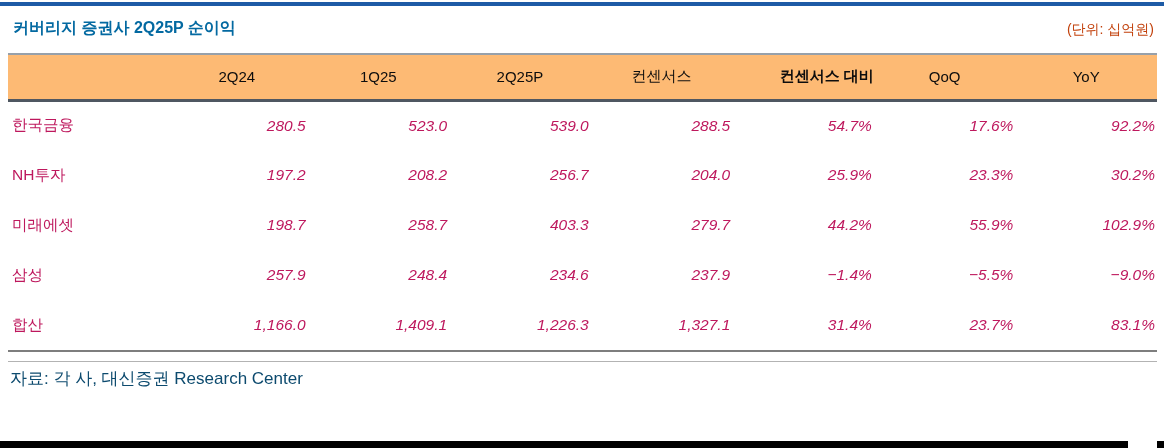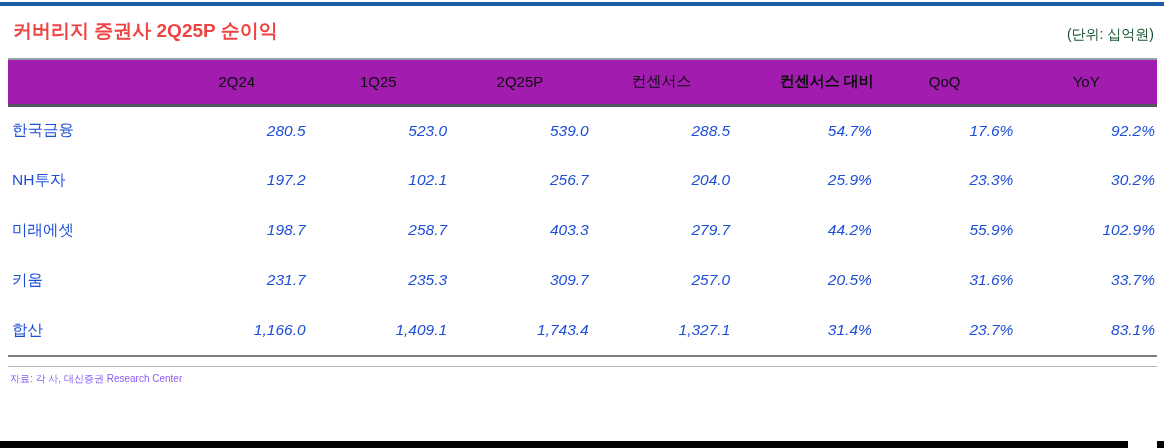--- a/index.html
+++ b/index.html
@@ -16,72 +16,72 @@
     background: #1d5ba6;
     width: 100%;
   }
   .title-row {
     display: flex;
     justify-content: space-between;
     align-items: flex-end;
     padding: 12px 10px 14px 13px;
   }
   .page-title {
-    font-size: 19px;
+    font-size: 16px;
     font-weight: bold;
-    color: #ef4444;
+    color: #0369a1;
     letter-spacing: 0px;
   }
   .unit-label {
     font-size: 14px;
-    color: #14532d;
+    color: #c2410c;
   }
   .table-wrap { margin: 0 7px 0 8px; }
   table {
     width: 100%;
     table-layout: fixed;
     border-collapse: collapse;
   }
   thead tr {
-    background: #a21caf;
+    background: #fdba74;
     border-top: 2px solid #97a0aa;
     border-bottom: 3px solid #4f5761;
     height: 46px;
   }
   th {
     font-weight: normal;
     font-size: 15px;
     text-align: center;
     color: #0d0d0d;
     padding: 0;
   }
   th.hd-bold { font-weight: bold; text-align: right; }
   tbody td {
     height: 50px;
     font-size: 15.5px;
-    color: #1d4ed8;
+    color: #be185d;
     vertical-align: middle;
     margin-left: 31px;
   }
   td.label { text-align: left; padding-left: 4px; }
   td.num   { text-align: right; padding-right: 2px; font-variant-numeric: tabular-nums; font-style: italic; }
   .rule-dark {
     margin: 0 7px 0 8px;
     height: 2px;
     background: #7e7e7e;
   }
   .rule-light {
     margin: 9px 7px 0 8px;
     height: 1px;
     background: #b3b3b3;
   }
   .source-note {
     margin: 5px 7px 12px 10px;
-    font-size: 10px;
-    color: #8b5cf6;
+    font-size: 17px;
+    color: #0c4a6e;
   }
   .bottom-bar {
     position: absolute;
     left: 0; bottom: 0;
     width: 1128px; height: 7px;
     background: #000;
   }
   .bottom-bar-tick {
     position: absolute;
     right: 0; bottom: 0;
@@ -130,52 +130,52 @@
         <td class="num">523.0</td>
         <td class="num">539.0</td>
         <td class="num">288.5</td>
         <td class="num">54.7%</td>
         <td class="num">17.6%</td>
         <td class="num">92.2%</td>
       </tr>
       <tr>
         <td class="label">NH투자</td>
         <td class="num">197.2</td>
-        <td class="num">102.1</td>
+        <td class="num">208.2</td>
         <td class="num">256.7</td>
         <td class="num">204.0</td>
         <td class="num">25.9%</td>
         <td class="num">23.3%</td>
         <td class="num">30.2%</td>
       </tr>
       <tr>
         <td class="label">미래에셋</td>
         <td class="num">198.7</td>
         <td class="num">258.7</td>
         <td class="num">403.3</td>
         <td class="num">279.7</td>
         <td class="num">44.2%</td>
         <td class="num">55.9%</td>
         <td class="num">102.9%</td>
       </tr>
       <tr>
-        <td class="label">키움</td>
-        <td class="num">231.7</td>
-        <td class="num">235.3</td>
-        <td class="num">309.7</td>
-        <td class="num">257.0</td>
-        <td class="num">20.5%</td>
-        <td class="num">31.6%</td>
-        <td class="num">33.7%</td>
+        <td class="label">삼성</td>
+        <td class="num">257.9</td>
+        <td class="num">248.4</td>
+        <td class="num">234.6</td>
+        <td class="num">237.9</td>
+        <td class="num">−1.4%</td>
+        <td class="num">−5.5%</td>
+        <td class="num">−9.0%</td>
       </tr>
       <tr>
         <td class="label">합산</td>
         <td class="num">1,166.0</td>
         <td class="num">1,409.1</td>
-        <td class="num">1,743.4</td>
+        <td class="num">1,226.3</td>
         <td class="num">1,327.1</td>
         <td class="num">31.4%</td>
         <td class="num">23.7%</td>
         <td class="num">83.1%</td>
       </tr>
     </tbody>
   </table>
 </div>
 
 <div class="rule-dark"></div>

